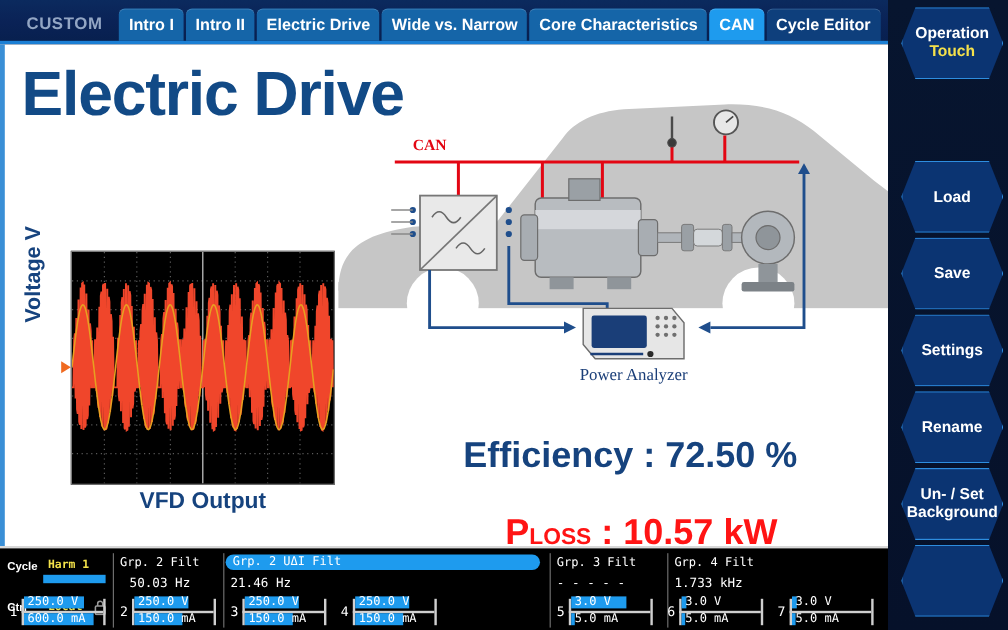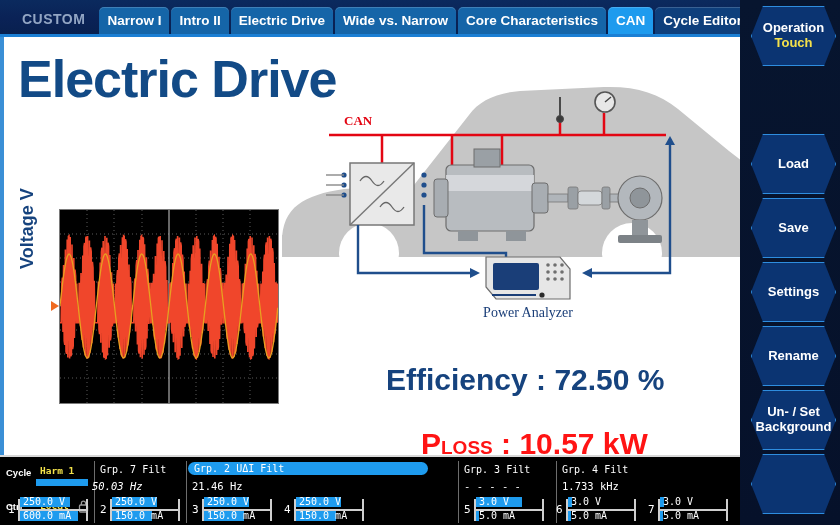--- a/index.html
+++ b/index.html
@@ -144,21 +144,21 @@
   #lock{ position:absolute; }
 </style>
 </head>
 <body>
 
 <div id="app">
 
   <div id="tabbar">
     <div class="custom">CUSTOM</div>
     <div id="tabs-host" style="display:flex; align-items:flex-end;">
-        <div class="tab">Narrow I</div>
+        <div class="tab">Intro I</div>
         <div class="tab">Intro II</div>
         <div class="tab">Electric Drive</div>
         <div class="tab">Wide vs. Narrow</div>
         <div class="tab">Core Characteristics</div>
         <div class="tab active">CAN</div>
         <div class="tab dark">Cycle Editor</div>
       </div>
   </div>
   <div id="tabunderline"></div>
 
@@ -293,20 +293,21 @@
           </g>
           <line x1="109" y1="0" x2="109" y2="193" stroke="#cfcfcf" stroke-width="1"></line>
           <line x1="0" y1="96" x2="218" y2="96" stroke="#5a5a5a" stroke-width="1" stroke-dasharray="1 3"></line>
           <g id="wave-host">
               <path d="M0.0,112.8 L0.6,112.8 L1.2,112.8 L1.8,73.5 L2.4,67.7 L3.0,122.1 L3.6,55.1 L4.2,131.0 L4.8,134.9 L5.4,39.6 L6.0,141.3 L6.6,143.9 L7.2,29.5 L7.8,147.4 L8.4,26.3 L9.0,25.8 L9.6,148.4 L10.2,27.1 L10.8,146.3 L11.4,144.5 L12.0,34.5 L12.6,139.2 L13.2,135.9 L13.8,47.9 L14.4,127.9 L15.0,59.5 L15.6,65.9 L16.2,113.6 L16.8,73.5 L17.4,112.8 L18.0,112.8 L18.6,112.8 L19.2,73.5 L19.8,73.5 L20.4,115.8 L21.0,63.0 L21.6,125.5 L22.2,129.8 L22.8,45.6 L23.4,137.4 L24.0,36.6 L24.6,33.0 L25.2,145.4 L25.8,28.0 L26.4,26.6 L27.0,148.6 L27.6,25.9 L28.2,147.9 L28.8,146.8 L29.4,30.6 L30.0,142.8 L30.6,37.3 L31.2,41.6 L31.8,133.2 L32.4,51.8 L33.0,57.7 L33.6,120.0 L34.2,70.7 L34.8,112.8 L35.4,112.8 L36.0,112.8 L36.6,112.8 L37.2,112.8 L37.8,112.8 L38.4,71.4 L39.0,119.4 L39.6,124.2 L40.2,52.5 L40.8,132.7 L41.4,42.1 L42.0,37.7 L42.6,142.5 L43.2,30.9 L43.8,146.6 L44.4,147.8 L45.0,26.0 L45.6,148.6 L46.2,148.2 L46.8,27.8 L47.4,145.6 L48.0,32.7 L48.6,36.2 L49.2,137.8 L49.8,45.0 L50.4,130.3 L51.0,126.0 L51.6,62.3 L52.2,116.4 L52.8,112.8 L53.4,73.5 L54.0,112.8 L54.6,112.8 L55.2,112.8 L55.8,73.5 L56.4,113.0 L57.0,66.6 L57.6,60.1 L58.2,127.4 L58.8,48.5 L59.4,43.4 L60.0,138.9 L60.6,34.9 L61.2,144.2 L61.8,146.2 L62.4,27.3 L63.0,148.4 L63.6,25.8 L64.2,26.2 L64.8,147.5 L65.4,29.2 L66.0,31.8 L66.6,141.6 L67.2,39.1 L67.8,135.3 L68.4,131.4 L69.0,54.4 L69.6,122.6 L70.2,67.0 L70.8,73.5 L71.4,112.8 L72.0,112.8 L72.6,112.8 L73.2,112.8 L73.8,112.8 L74.4,73.5 L75.0,68.4 L75.6,121.6 L76.2,55.7 L76.8,50.0 L77.4,134.4 L78.0,40.1 L78.6,141.0 L79.2,143.6 L79.8,29.8 L80.4,147.2 L81.0,26.4 L81.6,25.8 L82.2,148.5 L82.8,27.0 L83.4,28.6 L84.0,144.7 L84.6,34.2 L85.2,139.6 L85.8,136.3 L86.4,47.3 L87.0,128.4 L87.6,58.8 L88.2,65.1 L88.8,114.1 L89.4,73.5 L90.0,73.5 L90.6,112.8 L91.2,112.8 L91.8,73.5 L92.4,73.5 L93.0,115.3 L93.6,63.7 L94.2,125.0 L94.8,129.3 L95.4,46.1 L96.0,137.0 L96.6,140.2 L97.2,33.4 L97.8,145.2 L98.4,28.2 L99.0,26.7 L99.6,148.6 L100.2,25.9 L100.8,148.0 L101.4,146.9 L102.0,30.3 L102.6,143.1 L103.2,140.4 L103.8,41.0 L104.4,133.6 L105.0,51.2 L105.6,57.1 L106.2,120.5 L106.8,69.9 L107.4,112.8 L108.0,112.8 L108.6,112.8 L109.2,112.8 L109.8,73.5 L110.4,112.8 L111.0,72.2 L111.6,118.9 L112.2,123.7 L112.8,53.1 L113.4,132.3 L114.0,42.6 L114.6,38.2 L115.2,142.2 L115.8,31.2 L116.4,28.8 L117.0,147.7 L117.6,26.0 L118.2,148.6 L118.8,148.2 L119.4,27.6 L120.0,145.8 L120.6,32.3 L121.2,35.8 L121.8,138.1 L122.4,44.5 L123.0,49.7 L123.6,126.5 L124.2,61.5 L124.8,117.0 L125.4,112.8 L126.0,73.5 L126.6,112.8 L127.2,112.8 L127.8,112.8 L128.4,73.5 L129.0,112.8 L129.6,117.5 L130.2,60.8 L130.8,126.9 L131.4,49.1 L132.0,43.9 L132.6,138.5 L133.2,35.3 L133.8,144.0 L134.4,146.0 L135.0,27.4 L135.6,148.3 L136.2,148.6 L136.8,26.1 L137.4,147.6 L138.0,29.0 L138.6,31.5 L139.2,141.9 L139.8,38.6 L140.4,135.7 L141.0,131.9 L141.6,53.8 L142.2,123.2 L142.8,118.3 L143.4,73.0 L144.0,112.8 L144.6,73.5 L145.2,112.8 L145.8,112.8 L146.4,112.8 L147.0,73.5 L147.6,69.2 L148.2,121.0 L148.8,56.4 L149.4,50.6 L150.0,134.0 L150.6,40.5 L151.2,140.7 L151.8,143.4 L152.4,30.0 L153.0,147.1 L153.6,26.5 L154.2,25.8 L154.8,148.5 L155.4,26.8 L156.0,28.4 L156.6,144.9 L157.2,33.8 L157.8,139.9 L158.4,136.6 L159.0,46.7 L159.6,128.9 L160.2,58.1 L160.8,64.4 L161.4,114.7 L162.0,73.5 L162.6,73.5 L163.2,112.8 L163.8,112.8 L164.4,73.5 L165.0,73.5 L165.6,114.7 L166.2,64.4 L166.8,124.4 L167.4,128.9 L168.0,46.7 L168.6,136.6 L169.2,139.9 L169.8,33.8 L170.4,144.9 L171.0,28.4 L171.6,26.8 L172.2,148.5 L172.8,25.8 L173.4,26.5 L174.0,147.1 L174.6,30.0 L175.2,143.4 L175.8,140.7 L176.4,40.5 L177.0,134.0 L177.6,50.6 L178.2,56.4 L178.8,121.0 L179.4,69.2 L180.0,73.5 L180.6,112.8 L181.2,112.8 L181.8,112.8 L182.4,73.5 L183.0,112.8 L183.6,73.0 L184.2,118.3 L184.8,123.2 L185.4,53.8 L186.0,131.9 L186.6,135.7 L187.2,38.6 L187.8,141.9 L188.4,31.5 L189.0,29.0 L189.6,147.6 L190.2,26.1 L190.8,148.6 L191.4,148.3 L192.0,27.4 L192.6,146.0 L193.2,144.0 L193.8,35.3 L194.4,138.5 L195.0,43.9 L195.6,49.1 L196.2,126.9 L196.8,60.8 L197.4,117.5 L198.0,112.8 L198.6,73.5 L199.2,112.8 L199.8,112.8 L200.4,112.8 L201.0,73.5 L201.6,112.8 L202.2,117.0 L202.8,61.5 L203.4,126.5 L204.0,49.7 L204.6,44.5 L205.2,138.1 L205.8,35.8 L206.4,32.3 L207.0,145.8 L207.6,27.6 L208.2,148.2 L208.8,148.6 L209.4,26.0 L210.0,147.7 L210.6,28.8 L211.2,31.2 L211.8,142.2 L212.4,38.2 L213.0,42.6 L213.6,132.3 L214.2,53.1 L214.8,123.7 L215.4,118.9 L216.0,72.2 L216.6,112.8 L217.2,73.5 L217.8,112.8 " fill="none" stroke="#f0462b" stroke-width="1.6"></path>
               <path d="M0.0,96.0 L0.6,90.6 L1.2,85.3 L1.8,80.1 L2.4,75.0 L3.0,70.2 L3.6,65.7 L4.2,61.5 L4.8,57.6 L5.4,54.2 L6.0,51.2 L6.6,48.7 L7.2,46.7 L7.8,45.3 L8.4,44.4 L9.0,44.0 L9.6,44.2 L10.2,45.0 L10.8,46.3 L11.4,48.1 L12.0,50.5 L12.6,53.3 L13.2,56.6 L13.8,60.4 L14.4,64.5 L15.0,68.9 L15.6,73.7 L16.2,78.7 L16.8,83.8 L17.4,89.1 L18.0,94.5 L18.6,99.9 L19.2,105.2 L19.8,110.5 L20.4,115.6 L21.0,120.5 L21.6,125.1 L22.2,129.4 L22.8,133.3 L23.4,136.9 L24.0,140.0 L24.6,142.6 L25.2,144.8 L25.8,146.4 L26.4,147.4 L27.0,148.0 L27.6,147.9 L28.2,147.3 L28.8,146.1 L29.4,144.4 L30.0,142.2 L30.6,139.5 L31.2,136.3 L31.8,132.7 L32.4,128.7 L33.0,124.3 L33.6,119.7 L34.2,114.8 L34.8,109.6 L35.4,104.4 L36.0,99.0 L36.6,93.6 L37.2,88.2 L37.8,83.0 L38.4,77.8 L39.0,72.9 L39.6,68.2 L40.2,63.8 L40.8,59.7 L41.4,56.0 L42.0,52.8 L42.6,50.0 L43.2,47.8 L43.8,46.0 L44.4,44.8 L45.0,44.1 L45.6,44.0 L46.2,44.5 L46.8,45.5 L47.4,47.0 L48.0,49.1 L48.6,51.7 L49.2,54.7 L49.8,58.2 L50.4,62.1 L51.0,66.4 L51.6,71.0 L52.2,75.9 L52.8,80.9 L53.4,86.2 L54.0,91.5 L54.6,96.9 L55.2,102.3 L55.8,107.6 L56.4,112.8 L57.0,117.8 L57.6,122.6 L58.2,127.0 L58.8,131.2 L59.4,135.0 L60.0,138.3 L60.6,141.2 L61.2,143.6 L61.8,145.5 L62.4,146.9 L63.0,147.7 L63.6,148.0 L64.2,147.7 L64.8,146.9 L65.4,145.5 L66.0,143.5 L66.6,141.1 L67.2,138.2 L67.8,134.8 L68.4,131.0 L69.0,126.8 L69.6,122.3 L70.2,117.5 L70.8,112.5 L71.4,107.3 L72.0,102.0 L72.6,96.6 L73.2,91.2 L73.8,85.9 L74.4,80.6 L75.0,75.6 L75.6,70.7 L76.2,66.2 L76.8,61.9 L77.4,58.0 L78.0,54.6 L78.6,51.5 L79.2,49.0 L79.8,46.9 L80.4,45.4 L81.0,44.4 L81.6,44.0 L82.2,44.2 L82.8,44.9 L83.4,46.1 L84.0,47.9 L84.6,50.2 L85.2,53.0 L85.8,56.2 L86.4,59.9 L87.0,64.0 L87.6,68.4 L88.2,73.1 L88.8,78.1 L89.4,83.2 L90.0,88.5 L90.6,93.9 L91.2,99.3 L91.8,104.7 L92.4,109.9 L93.0,115.0 L93.6,119.9 L94.2,124.6 L94.8,128.9 L95.4,132.9 L96.0,136.5 L96.6,139.7 L97.2,142.4 L97.8,144.6 L98.4,146.2 L99.0,147.3 L99.6,147.9 L100.2,147.9 L100.8,147.4 L101.4,146.3 L102.0,144.7 L102.6,142.5 L103.2,139.8 L103.8,136.7 L104.4,133.1 L105.0,129.2 L105.6,124.8 L106.2,120.2 L106.8,115.3 L107.4,110.2 L108.0,104.9 L108.6,99.6 L109.2,94.2 L109.8,88.8 L110.4,83.5 L111.0,78.4 L111.6,73.4 L112.2,68.7 L112.8,64.2 L113.4,60.1 L114.0,56.4 L114.6,53.2 L115.2,50.3 L115.8,48.0 L116.4,46.2 L117.0,44.9 L117.6,44.2 L118.2,44.0 L118.8,44.4 L119.4,45.3 L120.0,46.8 L120.6,48.8 L121.2,51.4 L121.8,54.4 L122.4,57.8 L123.0,61.7 L123.6,65.9 L124.2,70.5 L124.8,75.3 L125.4,80.4 L126.0,85.6 L126.6,90.9 L127.2,96.3 L127.8,101.7 L128.4,107.0 L129.0,112.2 L129.6,117.2 L130.2,122.0 L130.8,126.6 L131.4,130.8 L132.0,134.6 L132.6,138.0 L133.2,140.9 L133.8,143.4 L134.4,145.4 L135.0,146.8 L135.6,147.7 L136.2,148.0 L136.8,147.8 L137.4,147.0 L138.0,145.6 L138.6,143.8 L139.2,141.4 L139.8,138.5 L140.4,135.2 L141.0,131.4 L141.6,127.3 L142.2,122.8 L142.8,118.1 L143.4,113.1 L144.0,107.9 L144.6,102.6 L145.2,97.2 L145.8,91.8 L146.4,86.5 L147.0,81.2 L147.6,76.1 L148.2,71.3 L148.8,66.7 L149.4,62.4 L150.0,58.4 L150.6,54.9 L151.2,51.8 L151.8,49.2 L152.4,47.1 L153.0,45.6 L153.6,44.5 L154.2,44.0 L154.8,44.1 L155.4,44.8 L156.0,45.9 L156.6,47.7 L157.2,49.9 L157.8,52.6 L158.4,55.9 L159.0,59.5 L159.6,63.5 L160.2,67.9 L160.8,72.6 L161.4,77.5 L162.0,82.7 L162.6,87.9 L163.2,93.3 L163.8,98.7 L164.4,104.1 L165.0,109.3 L165.6,114.5 L166.2,119.4 L166.8,124.1 L167.4,128.5 L168.0,132.5 L168.6,136.1 L169.2,139.4 L169.8,142.1 L170.4,144.3 L171.0,146.1 L171.6,147.2 L172.2,147.9 L172.8,148.0 L173.4,147.5 L174.0,146.4 L174.6,144.9 L175.2,142.8 L175.8,140.2 L176.4,137.1 L177.0,133.6 L177.6,129.6 L178.2,125.3 L178.8,120.7 L179.4,115.9 L180.0,110.8 L180.6,105.5 L181.2,100.2 L181.8,94.8 L182.4,89.4 L183.0,84.1 L183.6,78.9 L184.2,73.9 L184.8,69.2 L185.4,64.7 L186.0,60.6 L186.6,56.8 L187.2,53.5 L187.8,50.6 L188.4,48.2 L189.0,46.4 L189.6,45.0 L190.2,44.2 L190.8,44.0 L191.4,44.3 L192.0,45.2 L192.6,46.6 L193.2,48.6 L193.8,51.1 L194.4,54.0 L195.0,57.4 L195.6,61.2 L196.2,65.4 L196.8,70.0 L197.4,74.8 L198.0,79.8 L198.6,85.0 L199.2,90.3 L199.8,95.7 L200.4,101.1 L201.0,106.4 L201.6,111.6 L202.2,116.7 L202.8,121.5 L203.4,126.1 L204.0,130.3 L204.6,134.2 L205.2,137.6 L205.8,140.6 L206.4,143.2 L207.0,145.2 L207.6,146.7 L208.2,147.6 L208.8,148.0 L209.4,147.8 L210.0,147.1 L210.6,145.8 L211.2,144.0 L211.8,141.7 L212.4,138.8 L213.0,135.6 L213.6,131.9 L214.2,127.8 L214.8,123.3 L215.4,118.6 L216.0,113.6 L216.6,108.5 L217.2,103.2 L217.8,97.8 " fill="none" stroke="#e8a020" stroke-width="1.3"></path>
             </g>
         </svg>
       </div>
       <div id="trigmark"></div>
+      <div id="xlabel">VFD Output</div>
     </div>
 
     <div id="eff">
       <span>Efficiency : </span><span>72.50 %</span>
     </div>
     <div id="ploss">
       <span>P</span><span class="sub">LOSS</span><span> : </span><span>10.57 kW</span>
     </div>
   </div>
 
@@ -354,23 +355,23 @@
     <div id="cyclebar" style="left:36px; top:22px; width:52px; height:7px;"></div>
 
     <div class="lbl" style="left:6px; top:44px;">Ctrl</div>
     <div class="lbl yellow" style="left:40px; top:43px; font-family:'DejaVu Sans Mono',monospace;">Local</div>
     <svg id="lock" style="left:78px; top:42px;" width="11" height="14" viewBox="0 0 11 14">
       <rect x="1.5" y="6" width="8" height="7" rx="1" fill="none" stroke="#9a9a9a" stroke-width="1.3"></rect>
       <path d="M3.4,6 V4.2 a2.1,2.1 0 0 1 4.2,0 V6" fill="none" stroke="#9a9a9a" stroke-width="1.3"></path>
     </svg>
 
     <div id="groups-host">
-        <div class="grphdr" style="left: 100px; top: 7px;">Grp.  7 Filt</div>
-        <div class="grpval" style="left: 92px; top: 23px; font-style: italic;">50.03  Hz</div>
-        <div class="grphdr hl" style="left: 188px; top: 5px; width: 240px;">Grp.  2 UΔI  Filt</div>
+        <div class="grphdr" style="left: 100px; top: 7px;">Grp.  2 Filt</div>
+        <div class="grpval" style="left: 108px; top: 23px;">50.03  Hz</div>
+        <div class="grphdr hl" style="left: 188px; top: 5px; width: 262px;">Grp.  2 UΔI  Filt</div>
         <div class="grpval" style="left: 192px; top: 23px;">21.46  Hz</div>
         <div class="grphdr" style="left: 464px; top: 7px;">Grp.  3 Filt</div>
         <div class="grpval" style="left: 464px; top: 23px;">- - - - -</div>
         <div class="grphdr" style="left: 562px; top: 7px;">Grp.  4 Filt</div>
         <div class="grpval" style="left: 562px; top: 23px;">1.733  kHz</div>
       </div>
     <div id="chans-host">
         <div class="chan" style="left: 8px; top: 40px; width: 84px;">
           <div class="num">1</div>
           <div class="brk" style="left: 10px;"></div>

